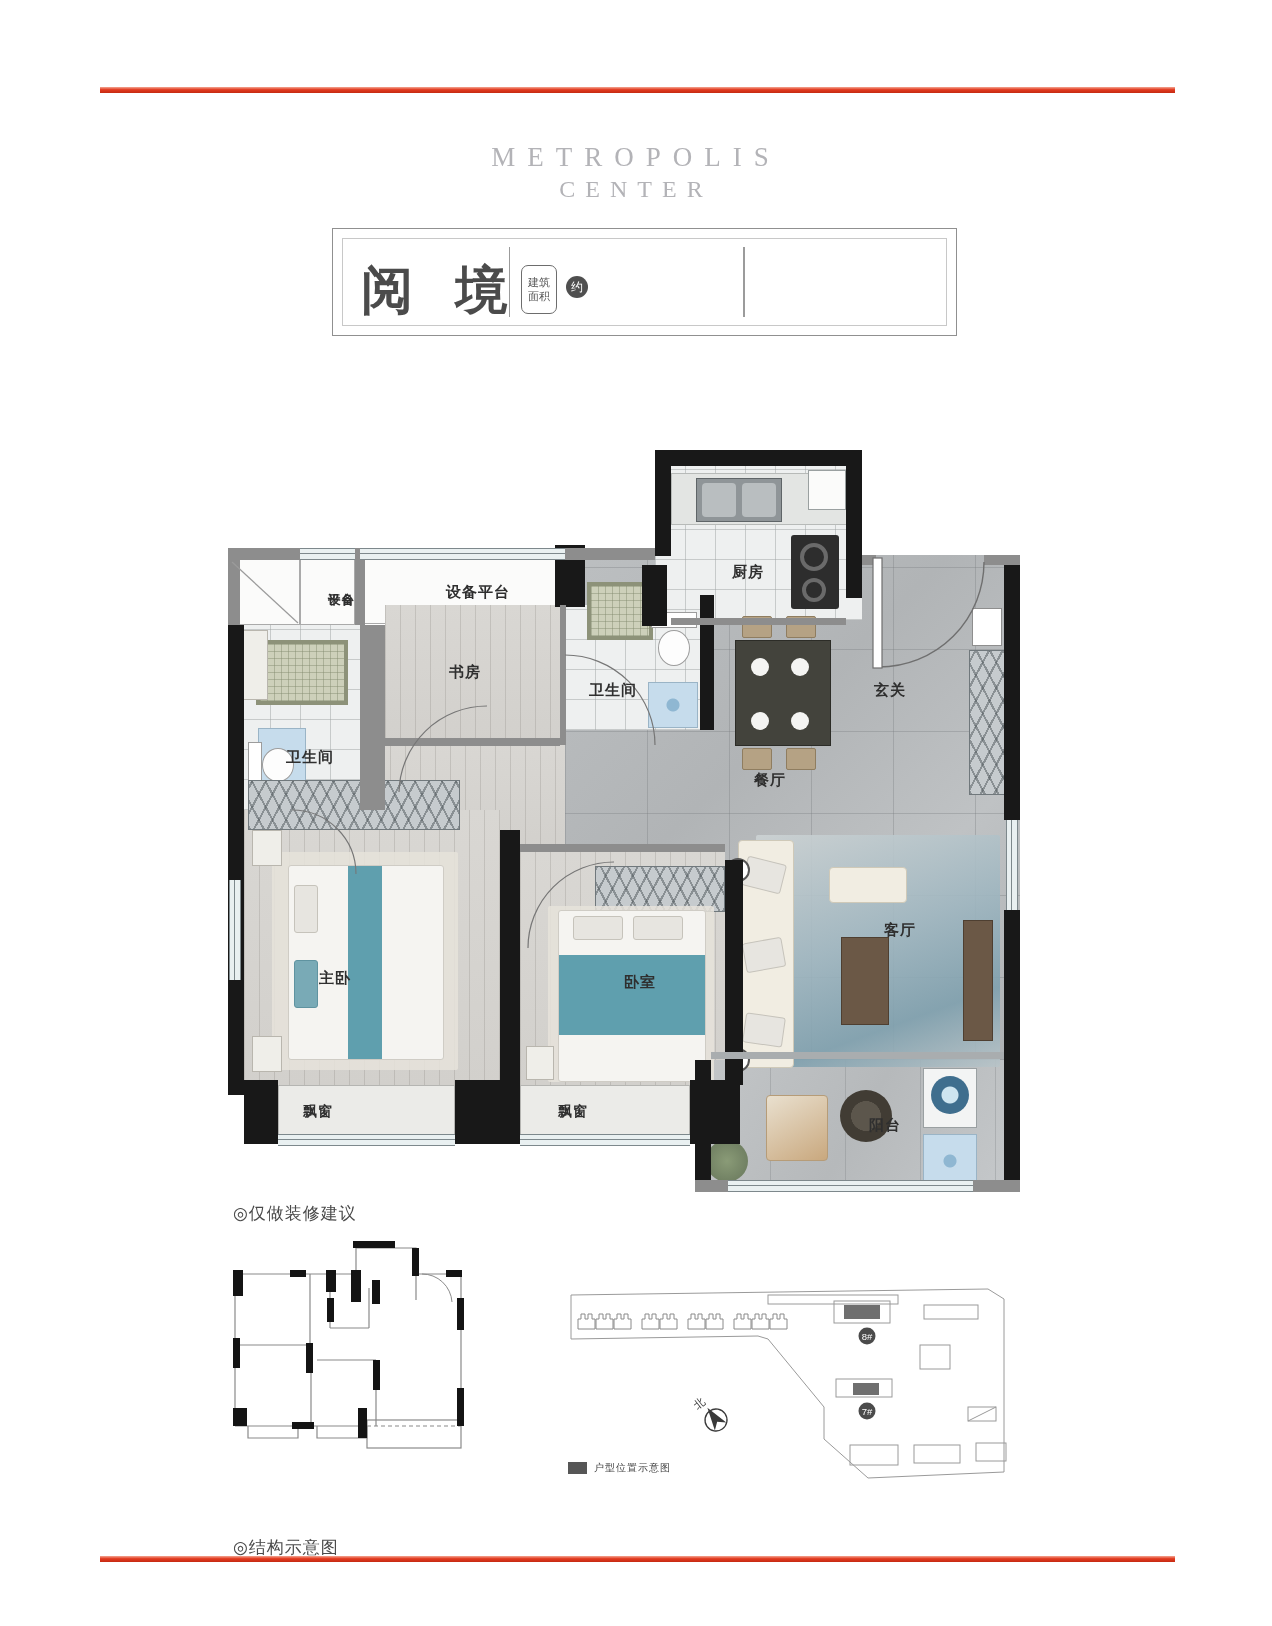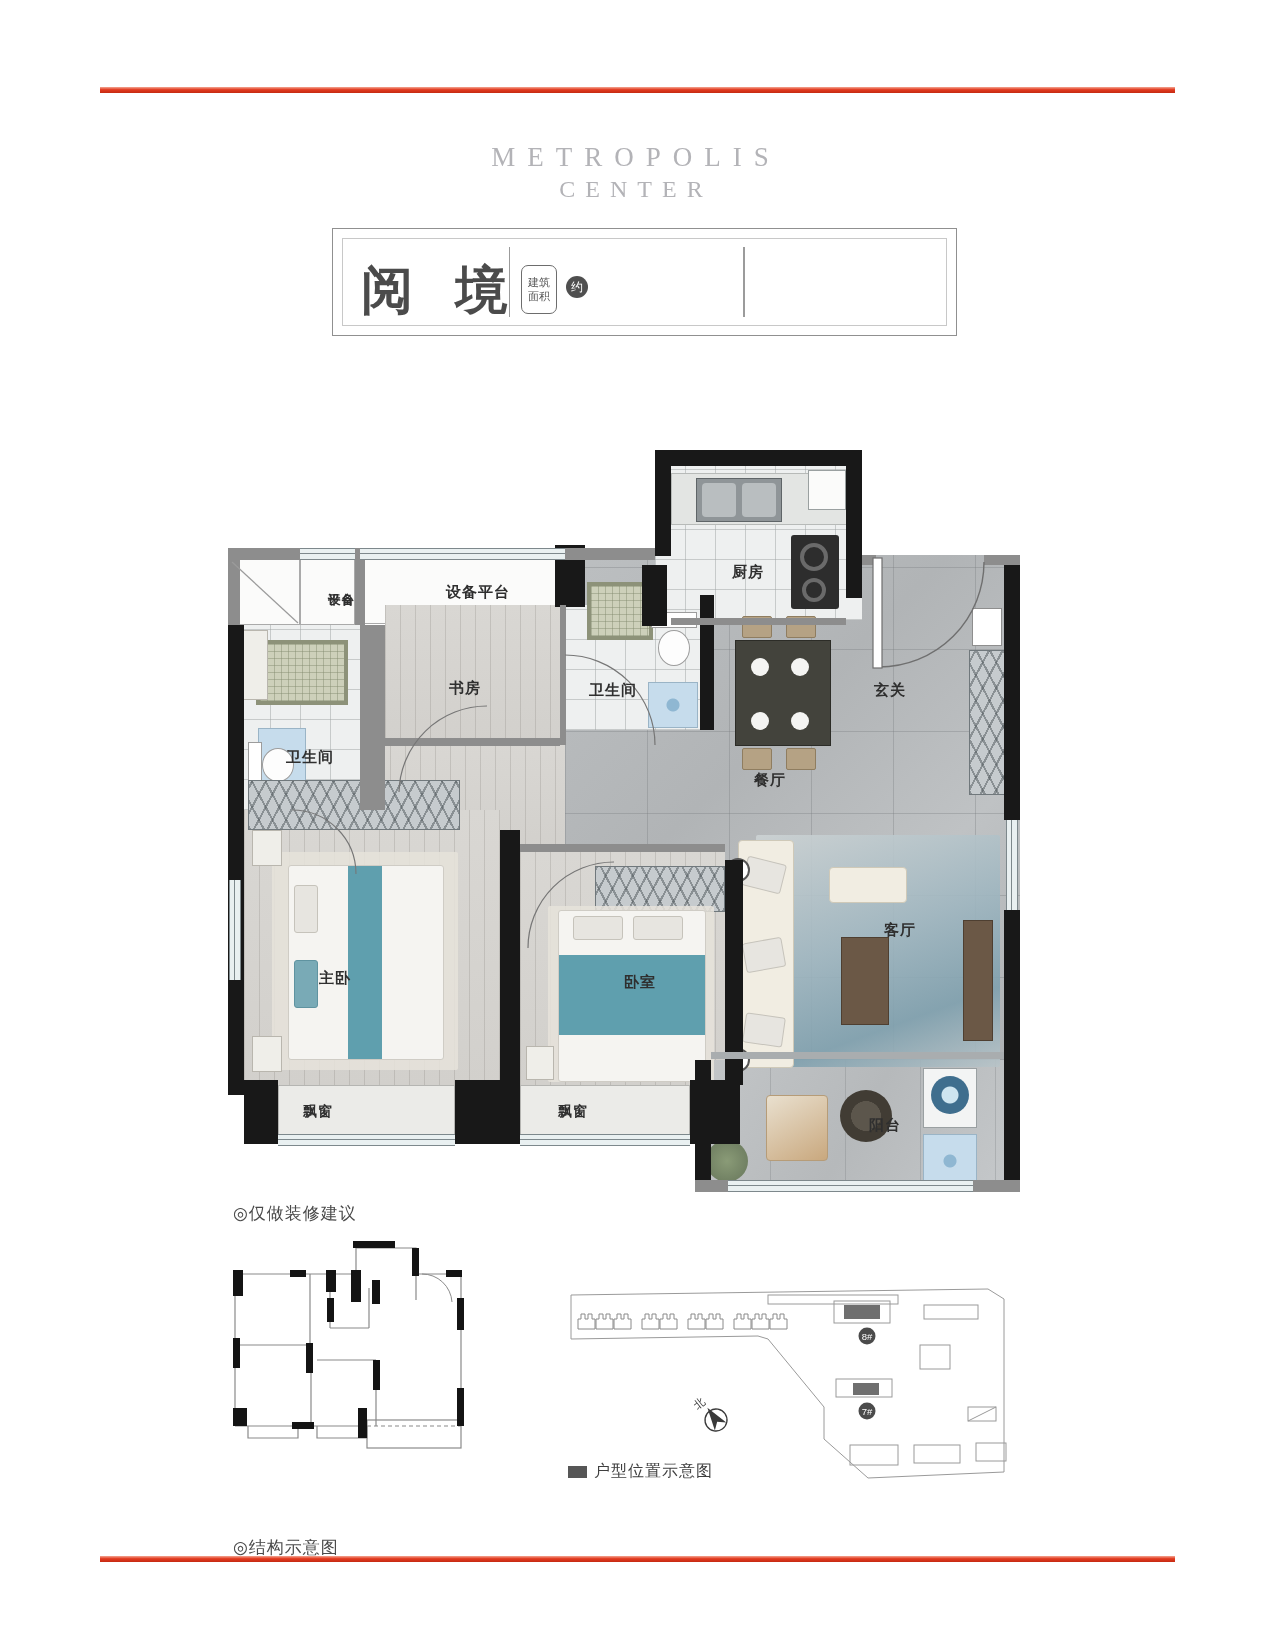--- a/index.html
+++ b/index.html
@@ -88,21 +88,21 @@
   .lbl-s{font-size:12.5px;line-height:1.4;text-align:center;}
 
   
   .caption{position:absolute;font-size:17px;color:#4a4a4a;letter-spacing:1px;}
 
   
   .badge{position:absolute;width:17px;height:17px;border-radius:50%;background:#4b4b4b;color:#fff;
     font-size:9.5px;line-height:17px;text-align:center;transform:translate(-50%,-50%);}
   .legend{position:absolute;left:568px;top:1461px;display:flex;align-items:center;}
   .legend .sq{width:19px;height:12px;background:#565656;margin-right:7px;}
-  .legend .tx{font-size:16px;color:#3f3f3f;letter-spacing:1px;}
+  .legend .tx{font-size:10px;color:#3f3f3f;letter-spacing:1px;}
   .north-lbl{position:absolute;font-size:11px;color:#3a3a3a;transform:rotate(-38deg);}
 </style>
 </head>
 <body>
 
 <div class="page">
 
   <div class="redbar" style="top:87px"></div>
 
   <div class="brand">
@@ -253,21 +253,21 @@
       <path d="M300 508 A86 86 0 0 1 386 422" fill="none" stroke="#767676" stroke-width="1.2"></path>
       <path d="M64 370 A64 64 0 0 1 128 434" fill="none" stroke="#767676" stroke-width="1.1"></path>
       <path d="M4 122 L70 183" fill="none" stroke="#9b9b9b" stroke-width="1.2"></path>
     </svg>
 
     <div class="lbl lbl-s" style="left:100px;top:152px">
         <div>设备</div>
         <div>平台</div>
       </div>
     <div class="lbl" style="left:250px;top:152px">设备平台</div>
-    <div class="lbl" style="left:237px;top:248px">书房</div>
+    <div class="lbl" style="left:237px;top:232px">书房</div>
     <div class="lbl" style="left:385px;top:250px">卫生间</div>
     <div class="lbl" style="left:82px;top:317px">卫生间</div>
     <div class="lbl" style="left:520px;top:132px">厨房</div>
     <div class="lbl" style="left:662px;top:250px">玄关</div>
     <div class="lbl" style="left:542px;top:340px">餐厅</div>
     <div class="lbl" style="left:107px;top:538px">主卧</div>
     <div class="lbl" style="left:412px;top:542px">卧室</div>
     <div class="lbl" style="left:672px;top:490px">客厅</div>
     <div class="lbl" style="left:90px;top:672px;font-size:14px">飘窗</div>
     <div class="lbl" style="left:345px;top:672px;font-size:14px">飘窗</div>

